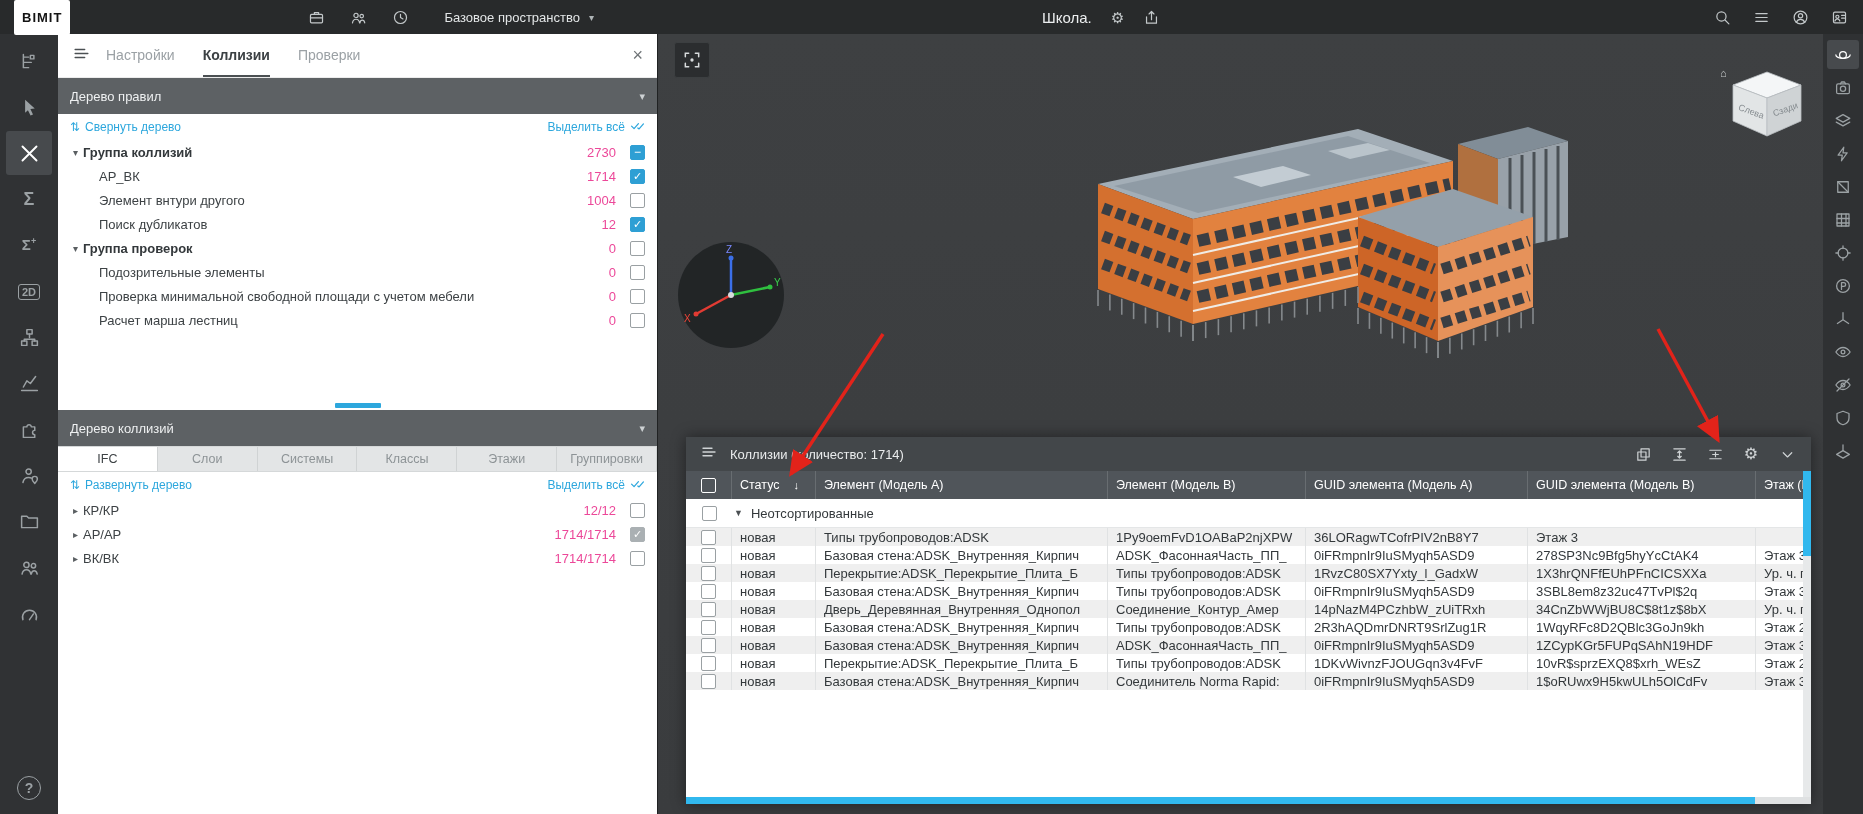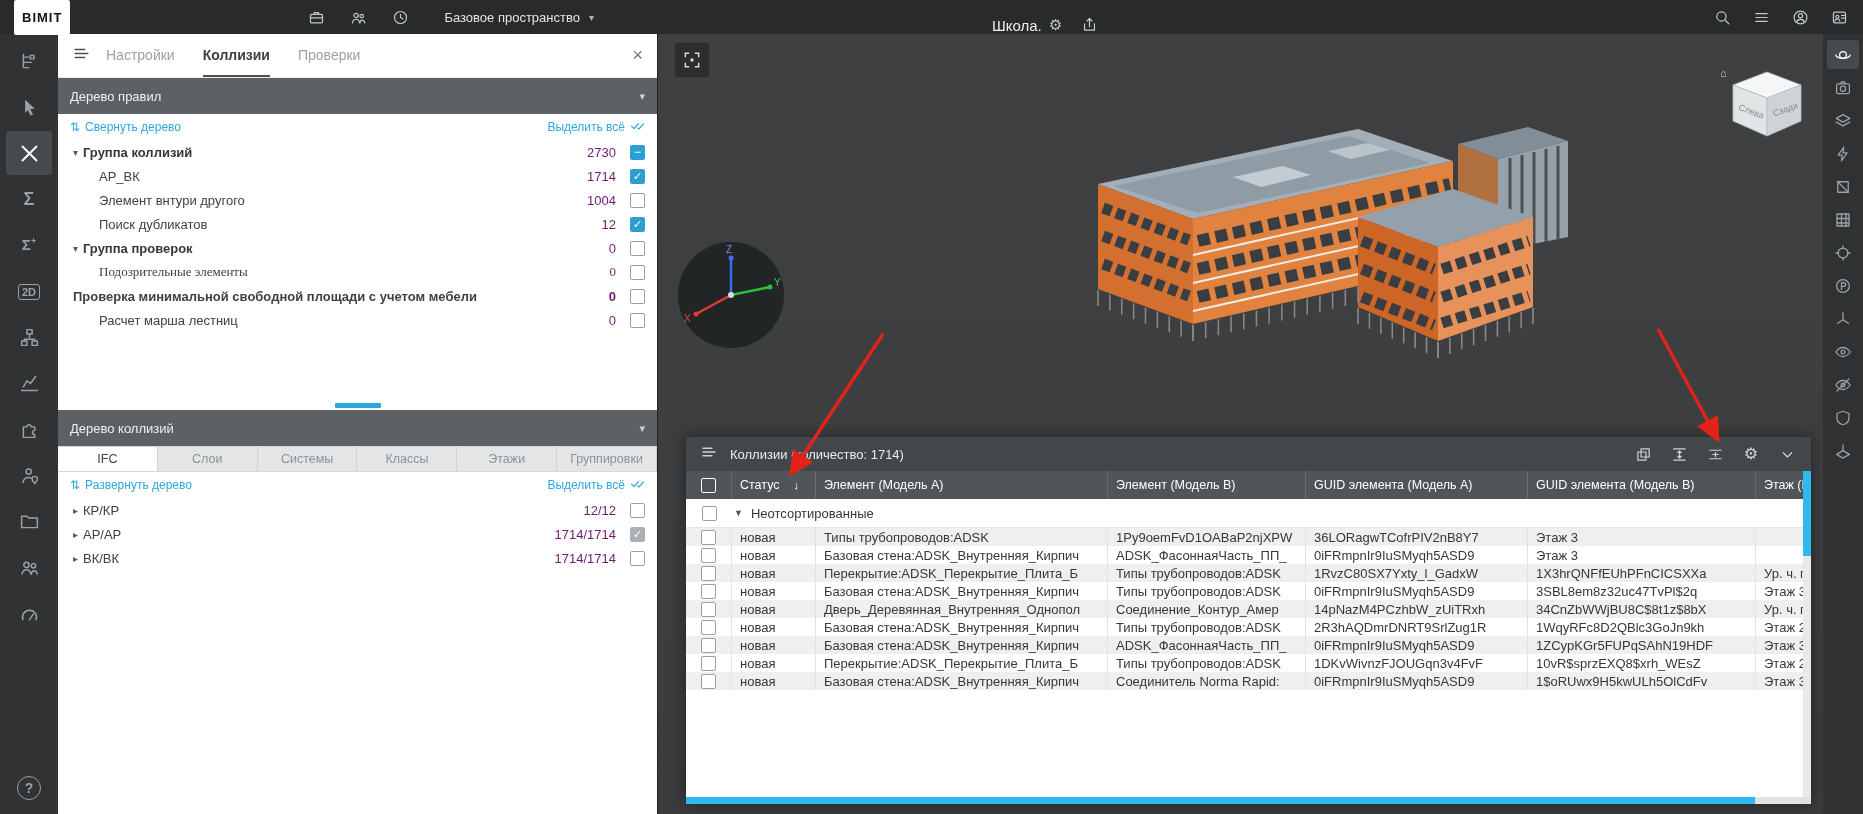--- a/index.html
+++ b/index.html
@@ -7,21 +7,21 @@
 .app{width:100%;height:100%;display:flex;flex-direction:column}
 
 
 .topbar{height:34px;background:#282a2b;display:flex;align-items:center;color:#cfd3d5;position:relative;flex:none;padding:0 14px;gap:10px;z-index:50}
 .logo{background:#fff;color:#141414;font-weight:bold;font-size:13px;letter-spacing:1px;padding:10px 8px;border-radius:2px}
 .tb-left-icons{display:flex;gap:22px;margin-left:226px}
 .tb-ic{width:20px;height:20px;color:#c3c8ca;display:inline-flex;align-items:center;justify-content:center;cursor:pointer}
 .tb-ic svg{width:17px;height:17px}
 .workspace{display:flex;align-items:center;gap:9px;margin-left:24px;font-size:13px;color:#e3e6e7;cursor:pointer}
 .caret{font-size:10px;color:#aeb4b6}
-.tb-center{position:absolute;left:992px;top:0;height:100%;display:flex;align-items:flex-end;gap:4px}
+.tb-center{position:absolute;left:1042px;top:0;height:100%;display:flex;align-items:center;gap:16px}
 .tb-title{font-size:15px;color:#eceeef}
 .tb-right{margin-left:auto;display:flex;gap:19px;align-items:center}
 .tglyph{font-size:15px;line-height:1;display:inline-block}
 
 
 .main{flex:1;display:flex;min-height:0;position:relative}
 .rail{width:58px;background:#303234;display:flex;flex-direction:column;align-items:center;padding:4px 0 0 0;flex:none}
 .rail.right{width:40px;background:#2f3133}
 .rail-col{display:flex;flex-direction:column;align-items:center;width:100%}
 .rail-btn{width:46px;height:44px;margin:1px 0;display:flex;align-items:center;justify-content:center;color:#9ba1a4;border-radius:3px;cursor:pointer}
@@ -48,21 +48,21 @@
 .lk-ic{font-size:12px}
 .link.right{margin-left:auto}
 .dbl-check svg{width:15px;height:15px;color:#2da7dd}
 .tree{overflow:hidden}
 .rules-tree{height:260px;flex:none}
 .coll-tree{flex:1}
 .tree-row{height:24px;display:flex;align-items:center;padding-right:12px;font-size:13px;color:#3d4245;cursor:pointer}
 .caret-c{width:15px;font-size:10px;color:#5a5f62;text-align:center;flex:none}
 .t-label{white-space:nowrap;overflow:hidden}
 .t-label.bold{font-weight:bold;color:#33383b}
-.t-count{margin-left:auto;color:#701a75;padding-right:14px;font-size:13px;flex:none}
+.t-count{margin-left:auto;color:#ec4899;padding-right:14px;font-size:13px;flex:none}
 .cb{width:15px;height:15px;border:1px solid #9aa0a3;border-radius:2px;background:#fff;flex:none;display:flex;align-items:center;justify-content:center;font-size:11px;color:#fff;line-height:1;cursor:pointer}
 .cb.checked{background:#2e9fd4;border-color:#2e9fd4}
 .cb.indeterminate{background:#2e9fd4;border-color:#2e9fd4;font-size:12px}
 .cb.checked-gray{background:#aab0b3;border-color:#aab0b3}
 .resize-row{height:10px;display:flex;align-items:center;justify-content:center;flex:none}
 .resize-handle{width:46px;height:5px;background:#2da7dd;border-radius:1px;cursor:row-resize}
 .seg-tabs{height:26px;display:flex;background:#e3e5e6;flex:none;border-top:1px solid #d5d8d9;border-bottom:1px solid #d5d8d9}
 .seg-tab{flex:1;display:flex;align-items:center;justify-content:center;font-size:12.5px;color:#8d9396;border-right:1px solid #d0d3d4;cursor:pointer;white-space:nowrap;overflow:hidden}
 .seg-tab.active{background:#fff;color:#3d4245}
 
@@ -312,27 +312,27 @@
             <span class="t-label">Поиск дубликатов</span>
             <span class="t-count">12</span>
             <span class="cb checked">✓</span>
           </div>
           <div class="tree-row" style="padding-left: 10px;">
             <span class="caret-c">▾</span>
             <span class="t-label bold">Группа проверок</span>
             <span class="t-count">0</span>
             <span class="cb unchecked"></span>
           </div>
-          <div class="tree-row" style="padding-left: 26px; font-family: Liberation Serif, serif;">
+          <div class="tree-row" style="padding-left: 26px;">
             <span class="caret-c"></span>
             <span class="t-label">Подозрительные элементы</span>
             <span class="t-count">0</span>
             <span class="cb unchecked"></span>
           </div>
-          <div class="tree-row" style=" font-weight: bold;">
+          <div class="tree-row" style="padding-left: 26px;">
             <span class="caret-c"></span>
             <span class="t-label">Проверка минимальной свободной площади с учетом мебели</span>
             <span class="t-count">0</span>
             <span class="cb unchecked"></span>
           </div>
           <div class="tree-row" style="padding-left: 26px;">
             <span class="caret-c"></span>
             <span class="t-label">Расчет марша лестниц</span>
             <span class="t-count">0</span>
             <span class="cb unchecked"></span>
@@ -591,20 +591,21 @@
                 <div>Этаж 3</div>
               </div>
               <div class="trow grid-cols">
                 <div class="cb-cell">
                   <span class="cb unchecked"></span>
                 </div>
                 <div>новая</div>
                 <div>Базовая стена:ADSK_Внутренняя_Кирпич</div>
                 <div>ADSK_ФасоннаяЧасть_ПП_</div>
                 <div>0iFRmpnIr9IuSMyqh5ASD9</div>
+                <div>278SP3Nc9Bfg5hyYcCtAK4</div>
                 <div>Этаж 3</div>
               </div>
               <div class="trow grid-cols odd">
                 <div class="cb-cell">
                   <span class="cb unchecked"></span>
                 </div>
                 <div>новая</div>
                 <div>Перекрытие:ADSK_Перекрытие_Плита_Б</div>
                 <div>Типы трубопроводов:ADSK</div>
                 <div>1RvzC80SX7Yxty_l_GadxW</div>

